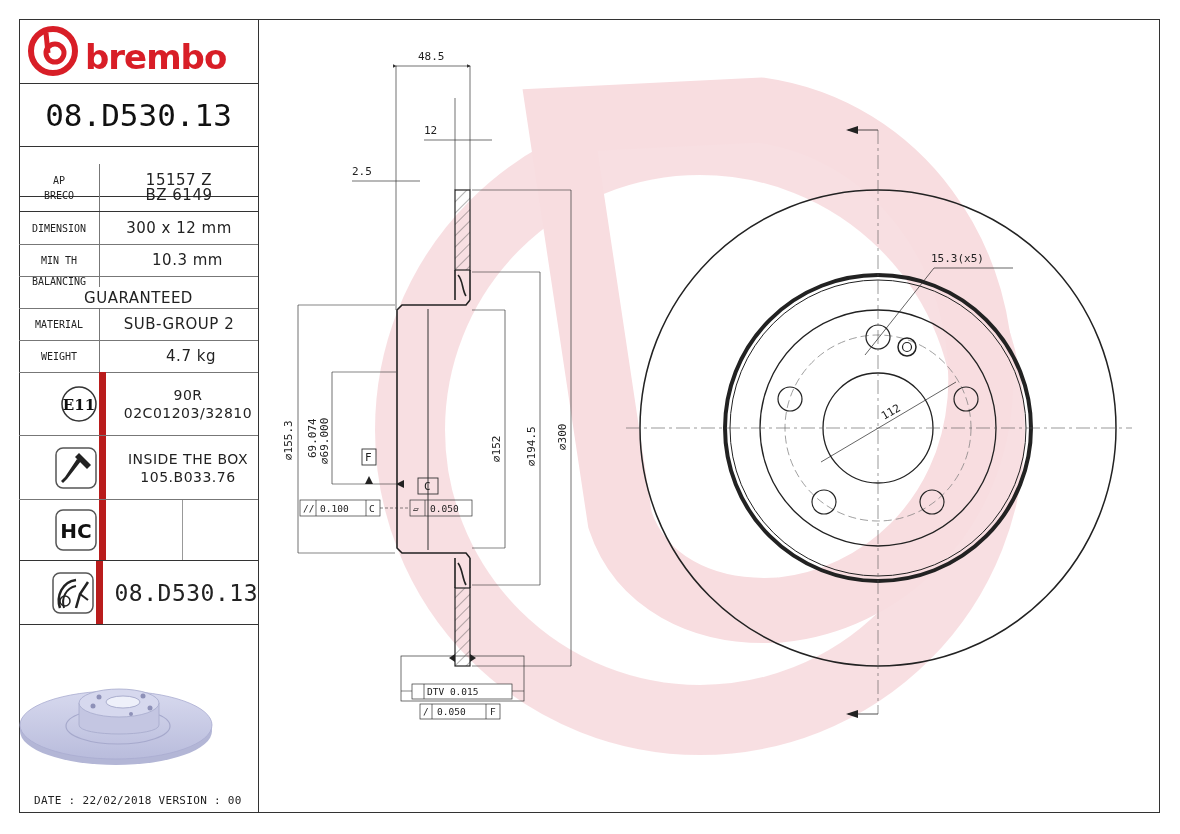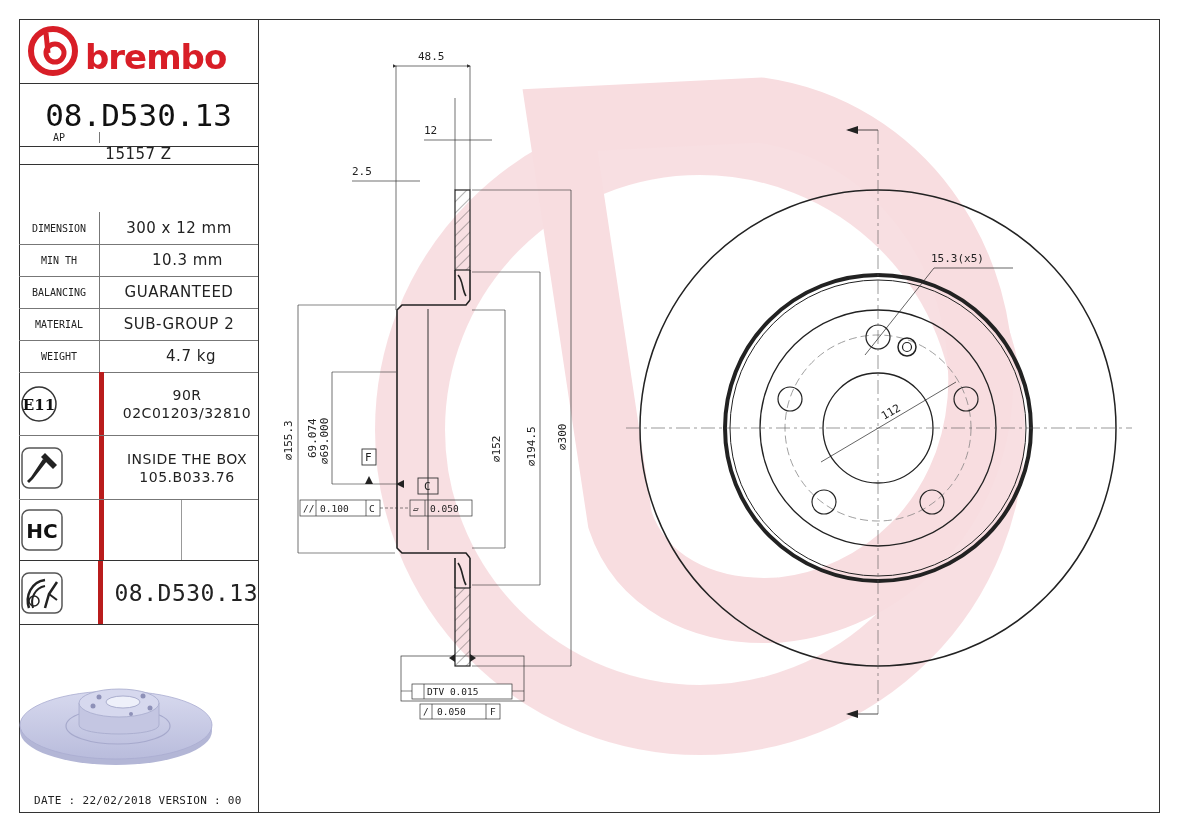--- a/index.html
+++ b/index.html
@@ -10,21 +10,21 @@
     .logo-row { position: absolute; left: 0; top: 0; width: 239px; height: 64px; border-bottom: 1.5px solid #333; display: flex; align-items: center; }
     .logo-mark { margin-left: 8px; width: 52px; height: 52px; }
     .logo-word { margin-left: 6px; font-family: "DejaVu Sans", sans-serif; font-weight: bold; font-size: 34px; color: #d81e27; letter-spacing: -1px; margin-top: 12px; }
     .code-row { position: absolute; left: 0; top: 65px; width: 239px; height: 62px; border-bottom: 1.5px solid #333; display: flex; align-items: center; justify-content: center; font-family: "DejaVu Sans Mono", monospace; font-size: 31px; color: #111; }
     .spec { position: absolute; left: 0; width: 239px; height: 32px; border-bottom: 1px solid #777; display: flex; }
     .spec.thick { border-bottom: 1.5px solid #333; }
     .spec .k { width: 80px; border-right: 1px solid #777; display: flex; align-items: center; justify-content: center; font-family: "DejaVu Sans Mono", monospace; font-size: 10px; color: #222; }
     .spec .v { flex: 1; display: flex; align-items: center; justify-content: center; font-family: "DejaVu Sans", sans-serif; font-size: 15px; color: #222; letter-spacing: 0.5px; }
     .icon-row { position: absolute; left: 0; width: 239px; border-bottom: 1px solid #777; display: flex; }
     .icon-row.thick { border-bottom: 1.5px solid #333; }
-    .icon-row .ic { width: 80px; border-right: 5px solid #b91c1c; display: flex; align-items: center; justify-content: flex-start; }
+    .icon-row .ic { width: 80px; border-right: 7px solid #b91c1c; display: flex; align-items: center; justify-content: flex-end; }
     .icon-row .v { flex: 1; display: flex; flex-direction: column; align-items: center; justify-content: center; font-family: "DejaVu Sans", sans-serif; font-size: 14px; color: #222; line-height: 18px; letter-spacing: 0.5px; margin-left: 12px; }
     .icon-row .split { flex: 1; display: flex; }
     .icon-row .split div { flex: 1; }
     .icon-row .split div:first-child { border-right: 1px solid #999; }
     .big-code { font-family: "DejaVu Sans Mono", monospace !important; font-size: 23px !important; }
     .render-box { position: absolute; left: 0; top: 606px; width: 239px; height: 187px; }
     .footer { position: absolute; left: 34px; top: 794px; font-family: "DejaVu Sans Mono", monospace; font-size: 11px; color: #222; letter-spacing: 0.3px; }
     .drawing { position: absolute; left: 0; top: 0; width: 1180px; height: 834px; }
     .dim { font-family: "DejaVu Sans Mono", monospace; font-size: 11px; fill: #222; }
     .dim-sm { font-family: "DejaVu Sans Mono", monospace; font-size: 9.5px; fill: #222; }
@@ -45,33 +45,37 @@
   <div class="logo-row">
     <svg class="logo-mark" viewBox="0 0 52 52">
       <circle cx="26" cy="26" r="22" fill="none" stroke="#d81e27" stroke-width="6"></circle>
       <circle cx="28" cy="28" r="9" fill="none" stroke="#d81e27" stroke-width="5"></circle>
       <line x1="19" y1="8" x2="21" y2="28" stroke="#d81e27" stroke-width="5"></line>
     </svg>
     <span class="logo-word">brembo</span>
   </div>
   <div class="code-row">08.D530.13</div>
 
-  <div class="spec thick" style="top:113px;flex-direction:column;">
+  <div class="spec thick" style="top:145px;">
     <div class="k">AP</div>
     <div class="v">15157 Z</div>
+  </div>
+  <div class="spec thick" style="top:160px;">
+    <div class="k">BRECO</div>
+    <div class="v">BZ 6149</div>
   </div>
   <div class="spec" style="top:193px;">
     <div class="k">DIMENSION</div>
     <div class="v">300 x 12 mm</div>
   </div>
   <div class="spec" style="top:225px;gap:17px;">
     <div class="k">MIN TH</div>
     <div class="v">10.3 mm</div>
   </div>
-  <div class="spec" style="top:257px;">
+  <div class="spec" style="top:257px;flex-direction:column;">
     <div class="k">BALANCING</div>
     <div class="v">GUARANTEED</div>
   </div>
   <div class="spec" style="top:289px;text-align:right;">
     <div class="k">MATERIAL</div>
     <div class="v">SUB-GROUP 2</div>
   </div>
   <div class="spec" style="top:321px;gap:24px;">
     <div class="k">WEIGHT</div>
     <div class="v">4.7 kg</div>

